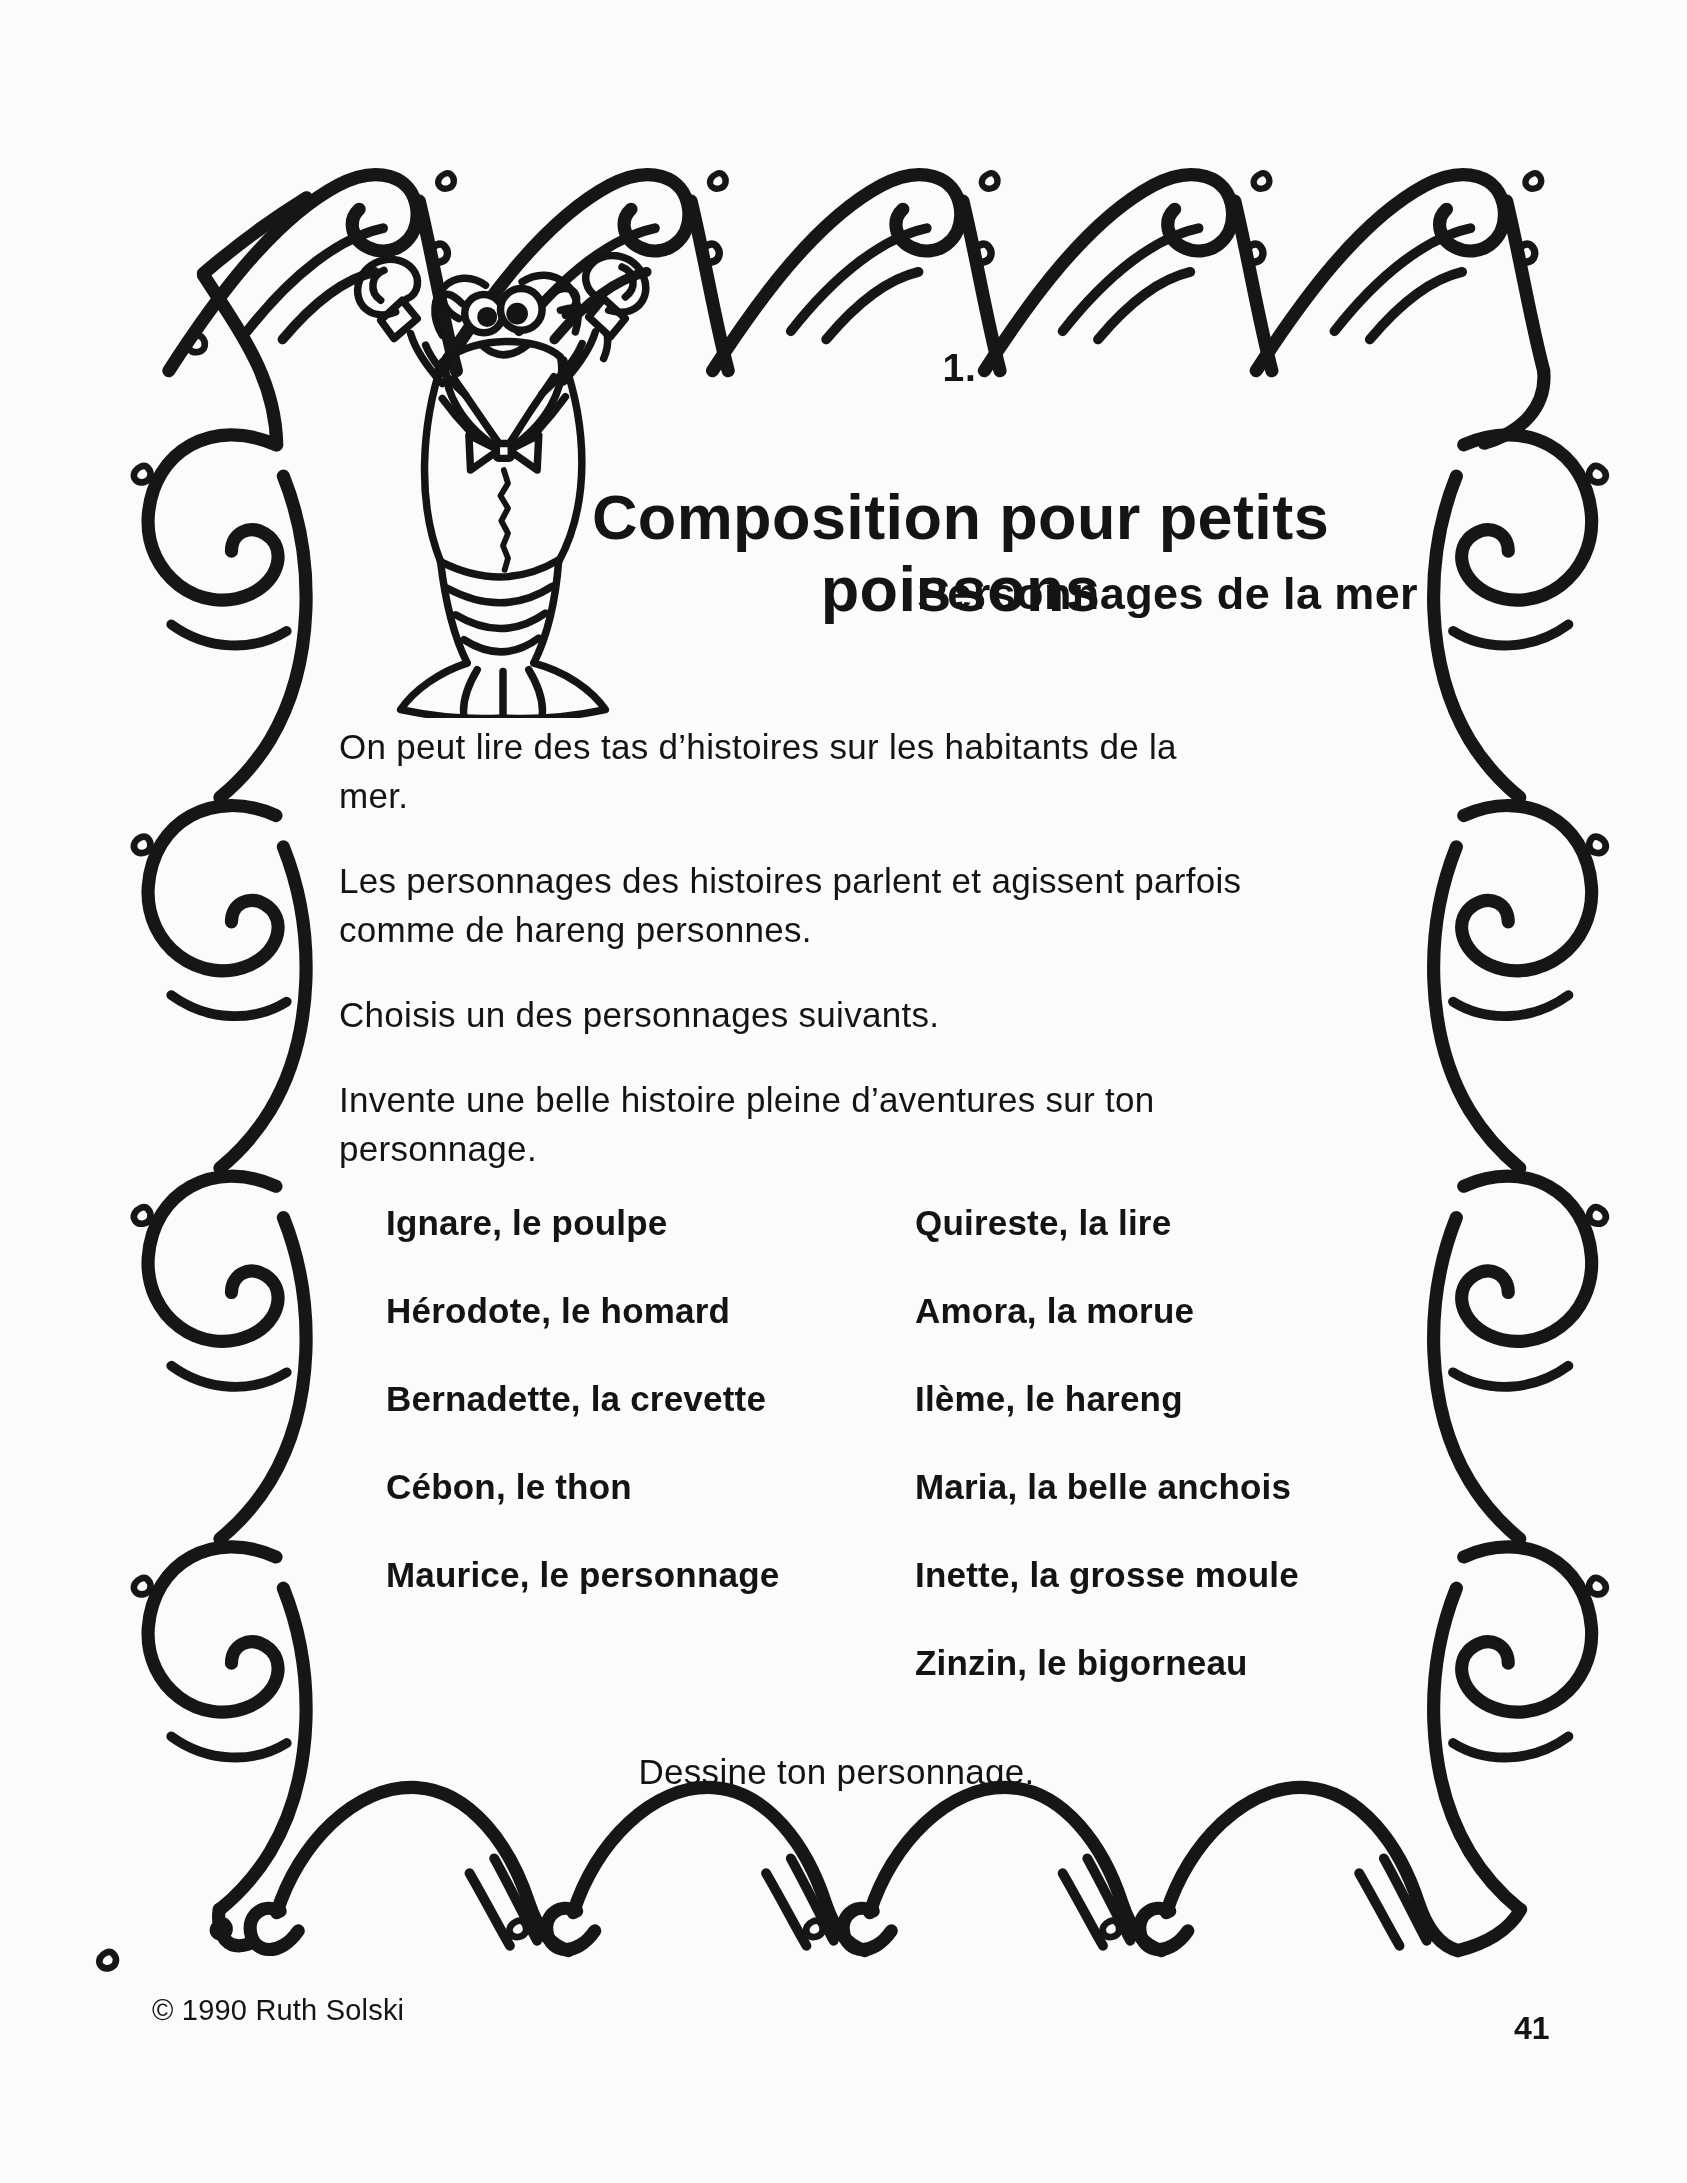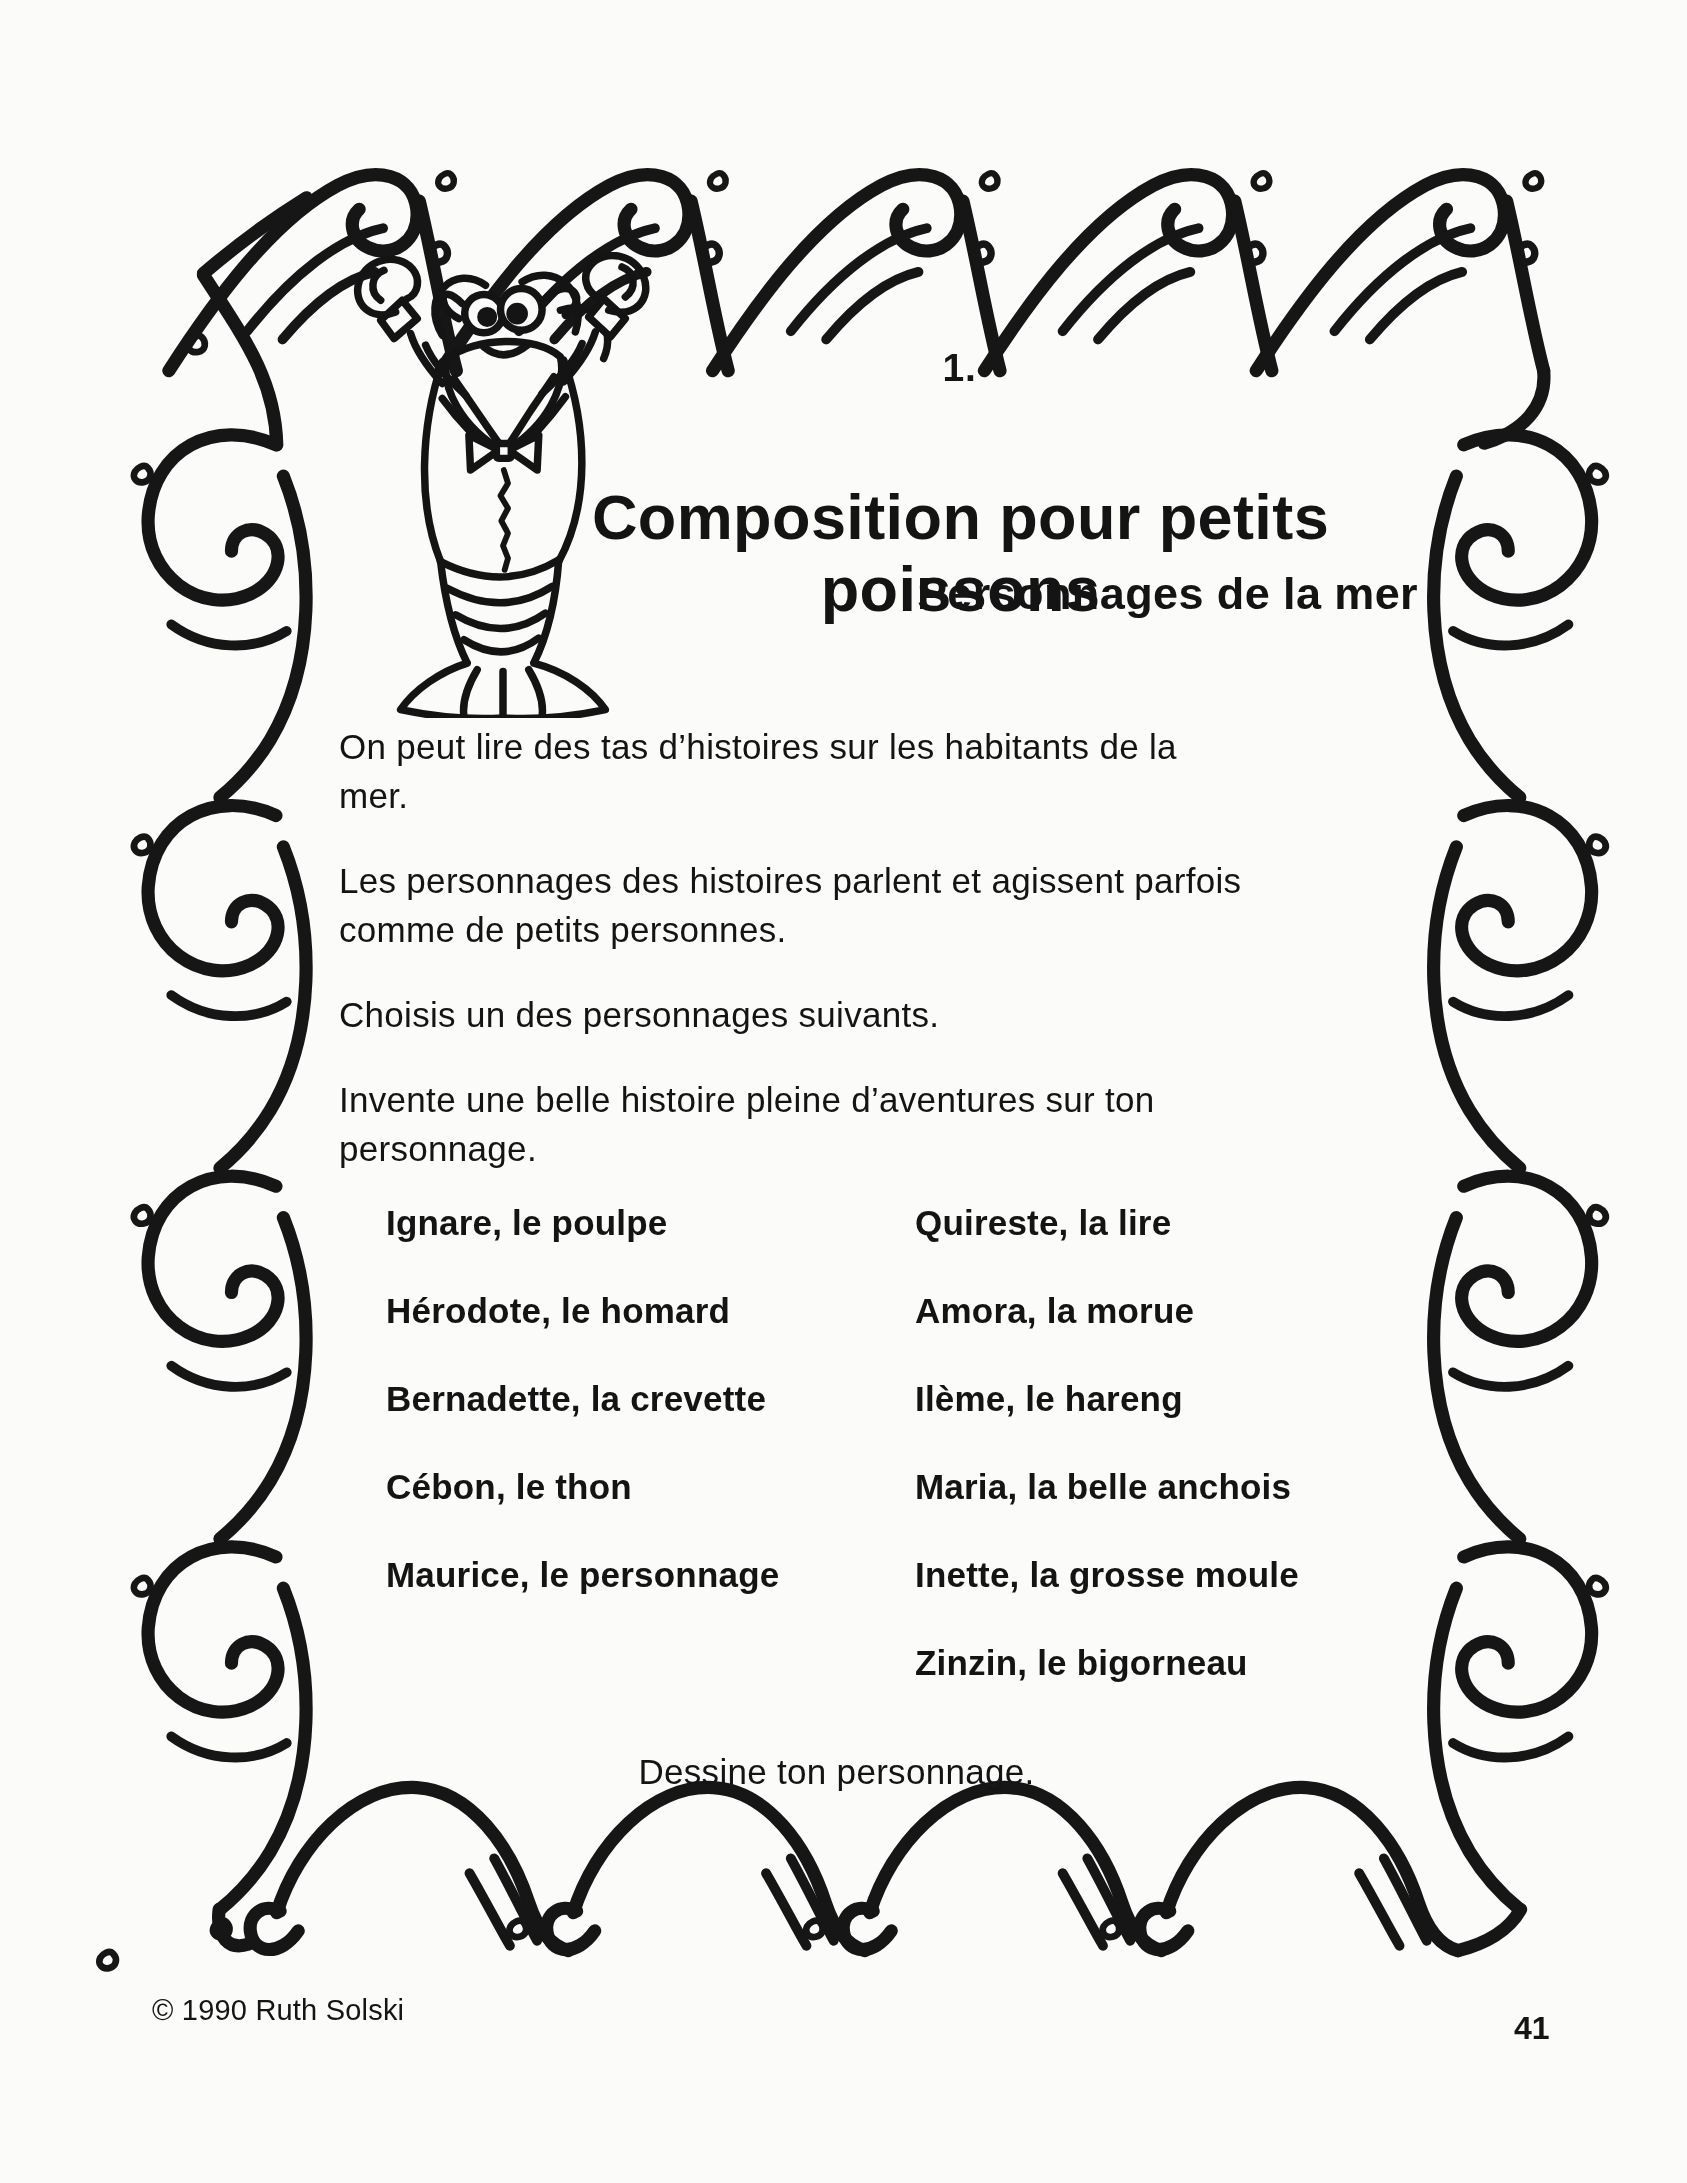--- a/index.html
+++ b/index.html
@@ -169,21 +169,21 @@
   <div class="abs title">Composition pour petits poissons</div>
   <div class="abs subtitle">Personnages de la mer</div>
 
   <div class="abs paras">
     <div class="para">
       <div class="pline">On peut lire des tas d’histoires sur les habitants de la</div>
       <div class="pline">mer.</div>
     </div>
     <div class="para">
       <div class="pline">Les personnages des histoires parlent et agissent parfois</div>
-      <div class="pline">comme de petits personnes.</div>
+      <div class="pline">comme de hareng personnes.</div>
     </div>
     <div class="para">
       <div class="pline">Choisis un des personnages suivants.</div>
     </div>
     <div class="para">
       <div class="pline">Invente une belle histoire pleine d’aventures sur ton</div>
       <div class="pline">personnage.</div>
     </div>
   </div>
 

